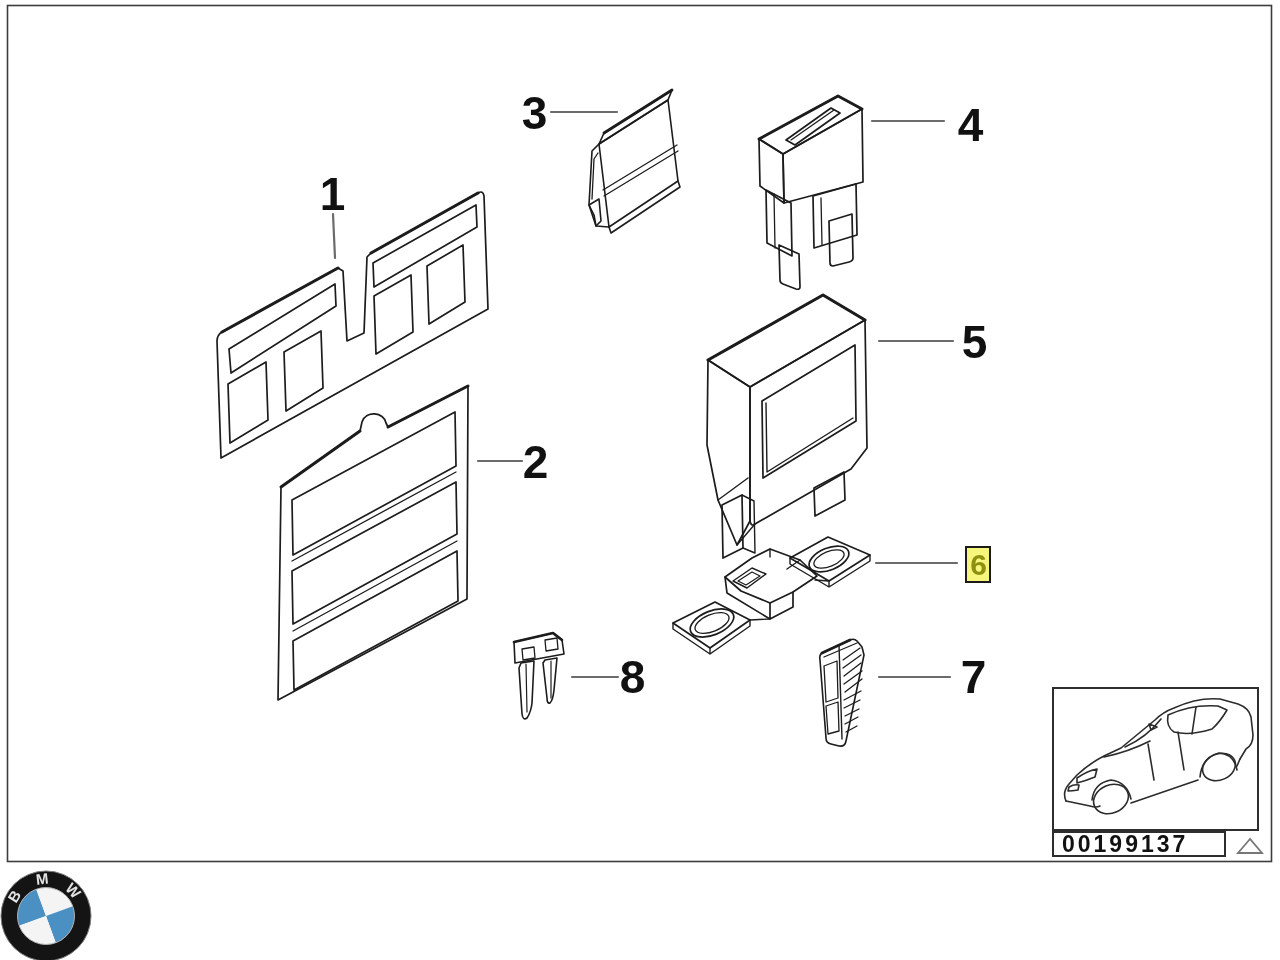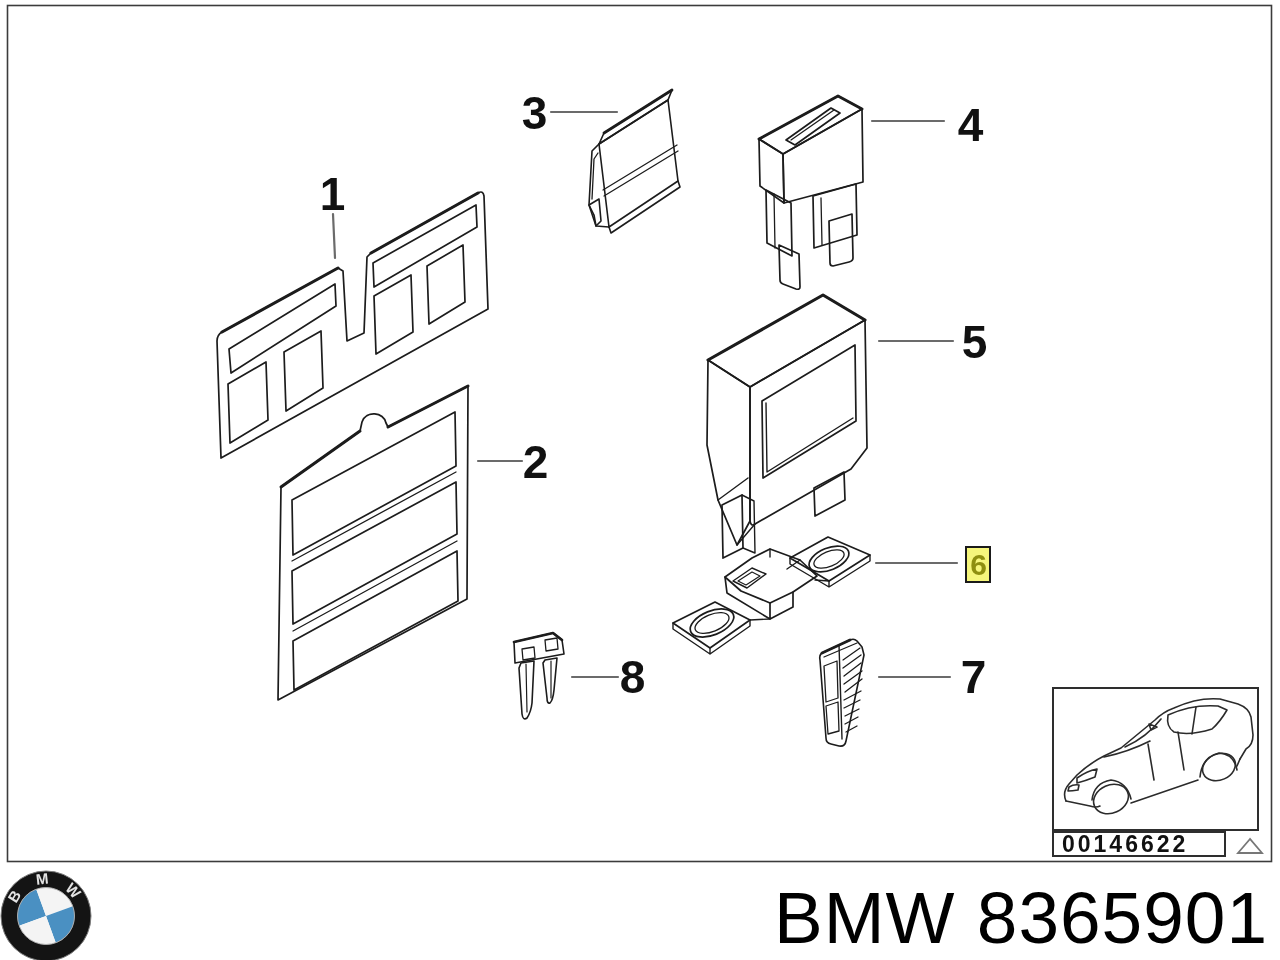--- a/index.html
+++ b/index.html
@@ -161,36 +161,35 @@
 
   <div class="callout" style="left:315px;top:174px">1</div>
   <div class="callout" style="left:518px;top:442px">2</div>
   <div class="callout" style="left:517px;top:93px">3</div>
   <div class="callout" style="left:953px;top:105px">4</div>
   <div class="callout" style="left:957px;top:322px">5</div>
   <div class="callout hl" id="callout-6" style="left: 965px; top: 546px; background: rgb(246, 246, 124);">6</div>
   <div class="callout" style="left:956px;top:657px">7</div>
   <div class="callout" style="left:615px;top:657px">8</div>
 
-  <div class="code-label">00146622</div>
+  <div class="code-label">00199137</div>
 
   <svg class="art" width="100" height="92" viewBox="0 0 100 92" style="left:0;top:868px">
     <g transform="translate(0,-868)">
       <circle cx="46" cy="916" r="45" fill="#141414" stroke="#7d7d7d" stroke-width="1"></circle>
       <circle cx="46" cy="916" r="28.5" fill="#ffffff"></circle>
       <g transform="rotate(-20 46 916)">
         <path d="M46 916 L17.5 916 A28.5 28.5 0 0 1 46 887.5 Z" fill="#4a90c2"></path>
         <path d="M46 916 L46 887.5 A28.5 28.5 0 0 1 74.5 916 Z" fill="#f4f4f4"></path>
         <path d="M46 916 L74.5 916 A28.5 28.5 0 0 1 46 944.5 Z" fill="#4a90c2"></path>
         <path d="M46 916 L46 944.5 A28.5 28.5 0 0 1 17.5 916 Z" fill="#f4f4f4"></path>
       </g>
       <circle cx="46" cy="916" r="28.5" fill="none" stroke="#a8a8a8" stroke-width="1"></circle>
       <g fill="#e3e3e3" font-family="Liberation Sans, sans-serif" font-size="15" font-weight="700" text-anchor="middle">
         <text transform="translate(46 916) rotate(-58) translate(0 -32)">B</text>
         <text transform="translate(46 916) rotate(-6) translate(0 -32)">M</text>
         <text transform="translate(46 916) rotate(47) translate(0 -32)">W</text>
       </g>
     </g>
   </svg>
 
-  <div class="part-title">BMW 8365901</div>
 
 </div>
 
 </body></html>

